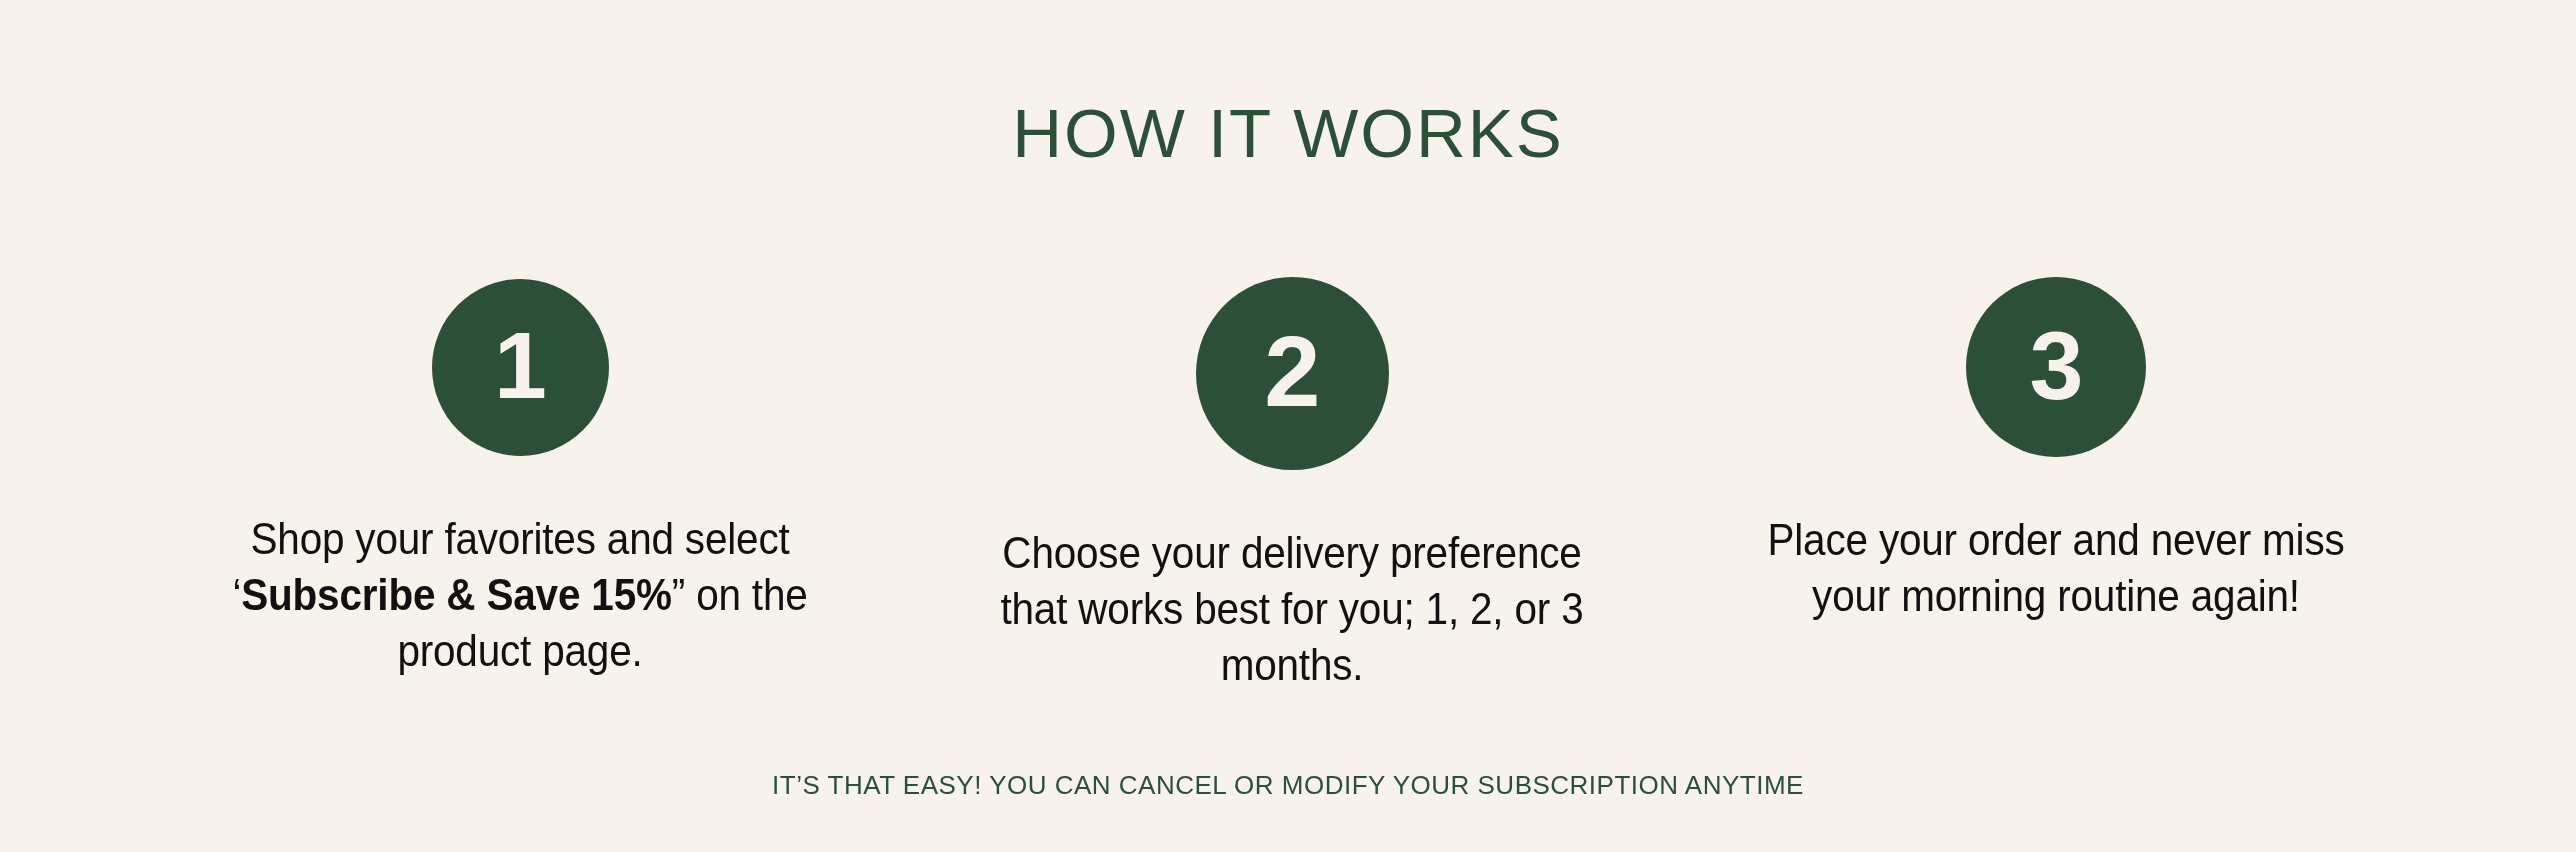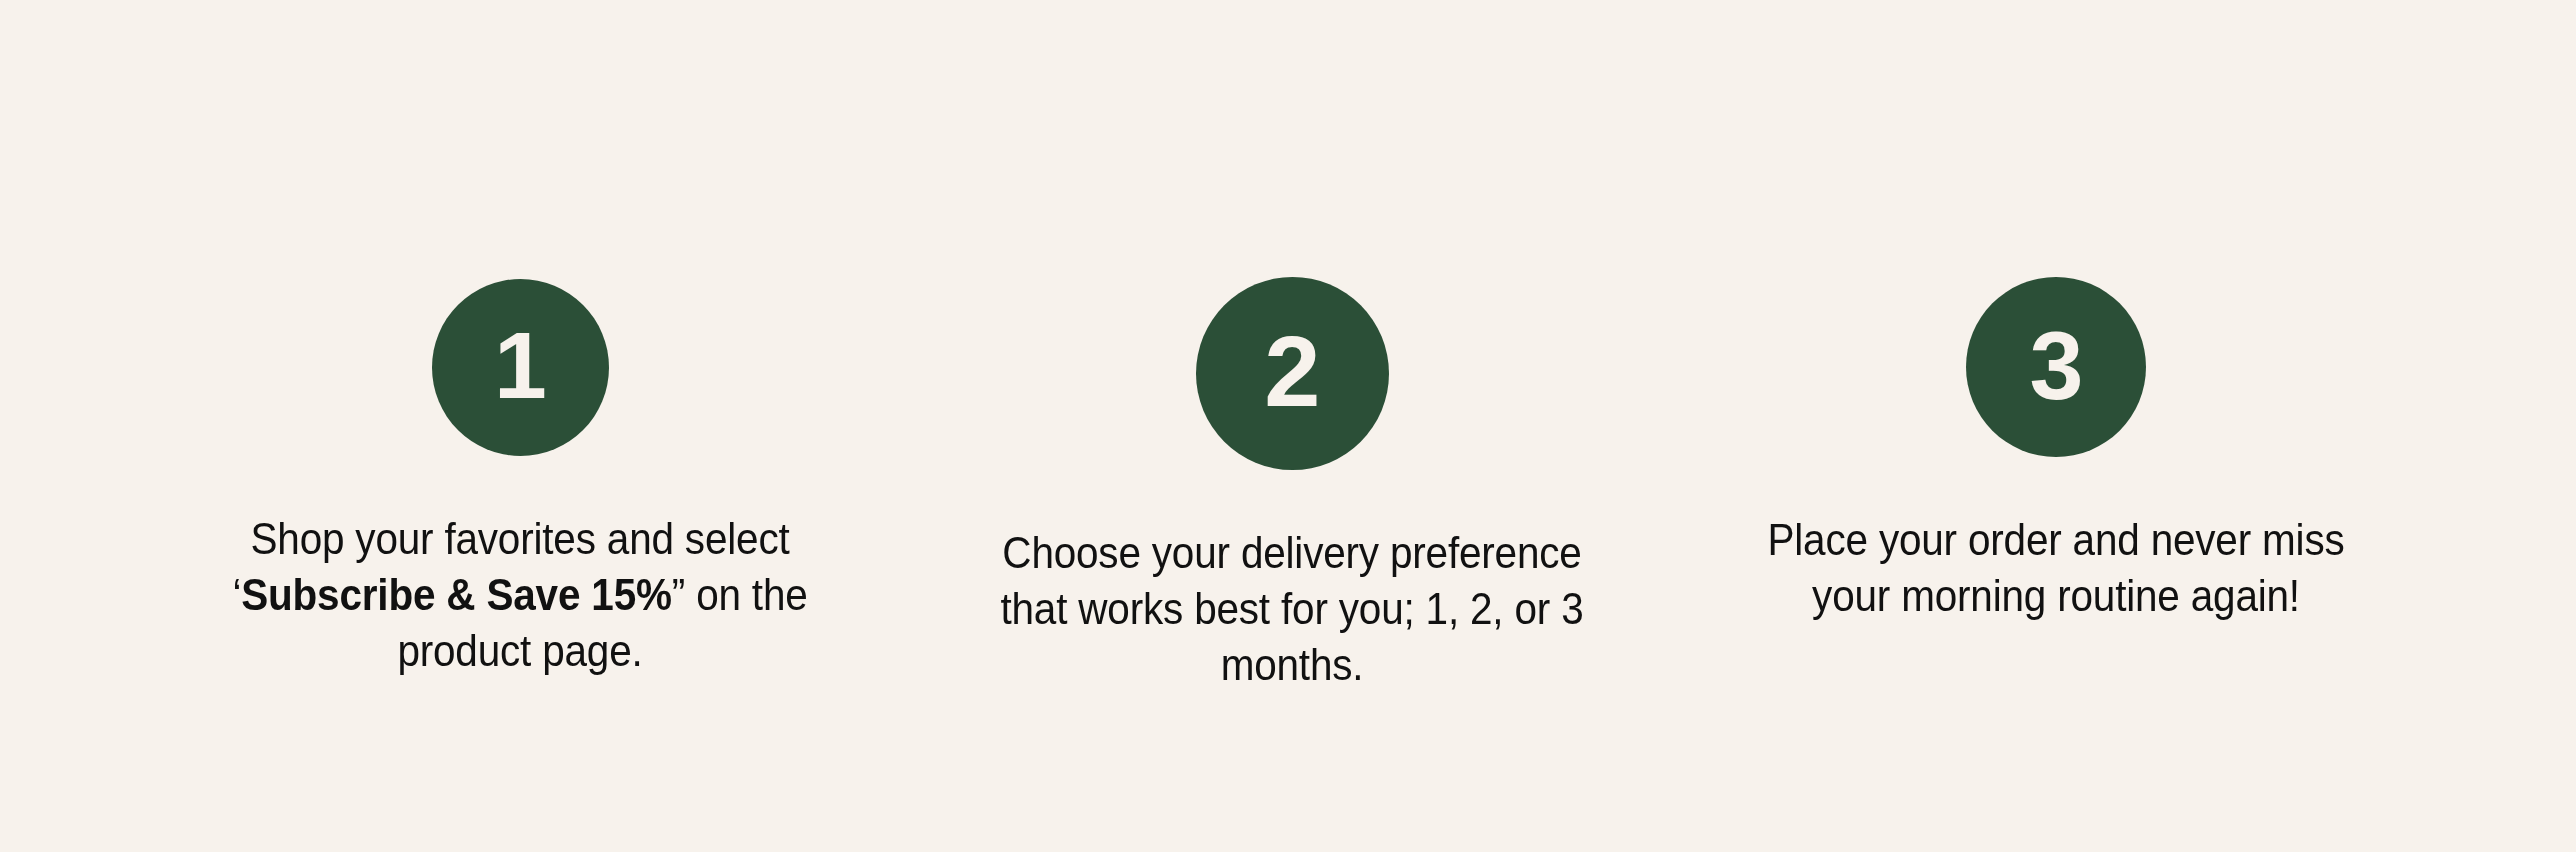--- a/index.html
+++ b/index.html
@@ -120,20 +120,21 @@
     letter-spacing: 0.5px;
     line-height: 1.2;
     white-space: nowrap;
   }
 </style>
 </head>
 <body>
 
 <div class="section">
 
+  <h2 class="heading">HOW IT WORKS</h2>
 
   <div class="steps">
 
     <div class="step step-1">
       <div class="badge">
         <span class="badge-num">1</span>
       </div>
       <p class="step-desc">
         <span>Shop your favorites and select ‘</span><b>Subscribe &amp; Save 15%</b><span>” on the product page.</span>
       </p>
@@ -152,15 +153,16 @@
       <div class="badge">
         <span class="badge-num">3</span>
       </div>
       <p class="step-desc">
         <span>Place your order and never miss your morning routine again!</span>
       </p>
     </div>
 
   </div>
 
+  <div class="footnote">IT’S THAT EASY! YOU CAN CANCEL OR MODIFY YOUR SUBSCRIPTION ANYTIME</div>
 
 </div>
 
 
 </body></html>

